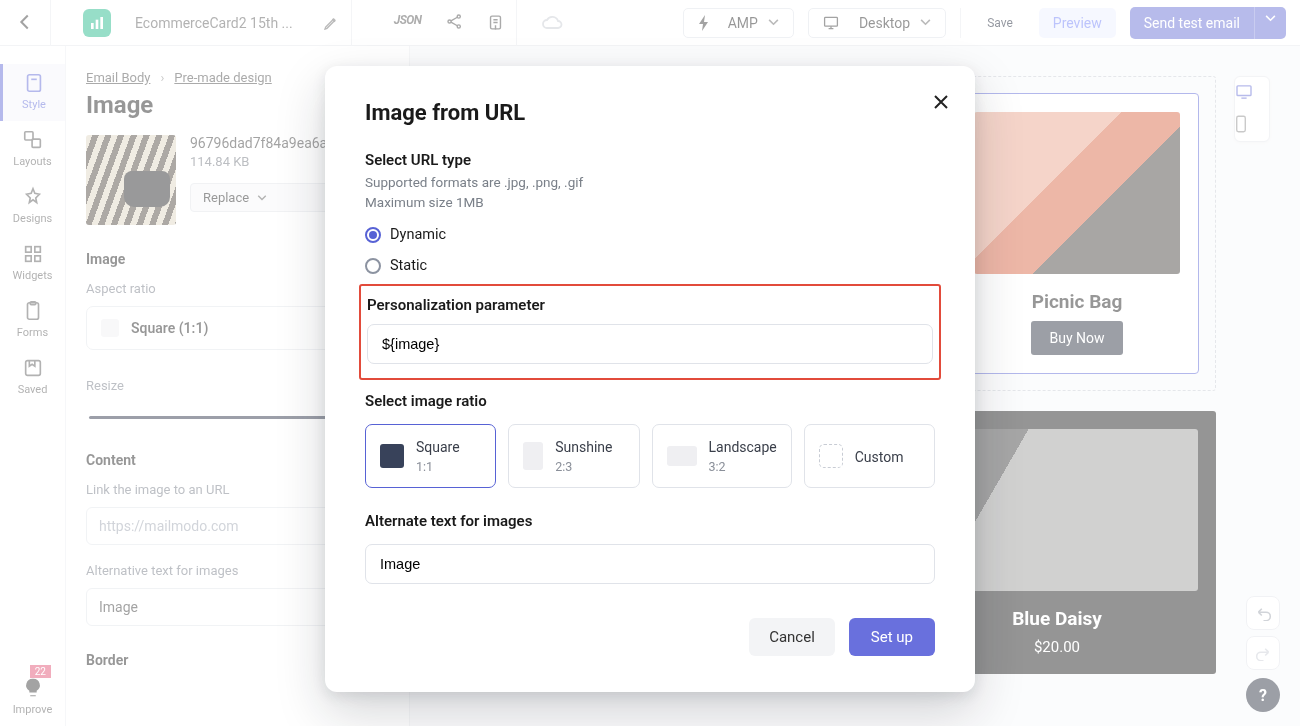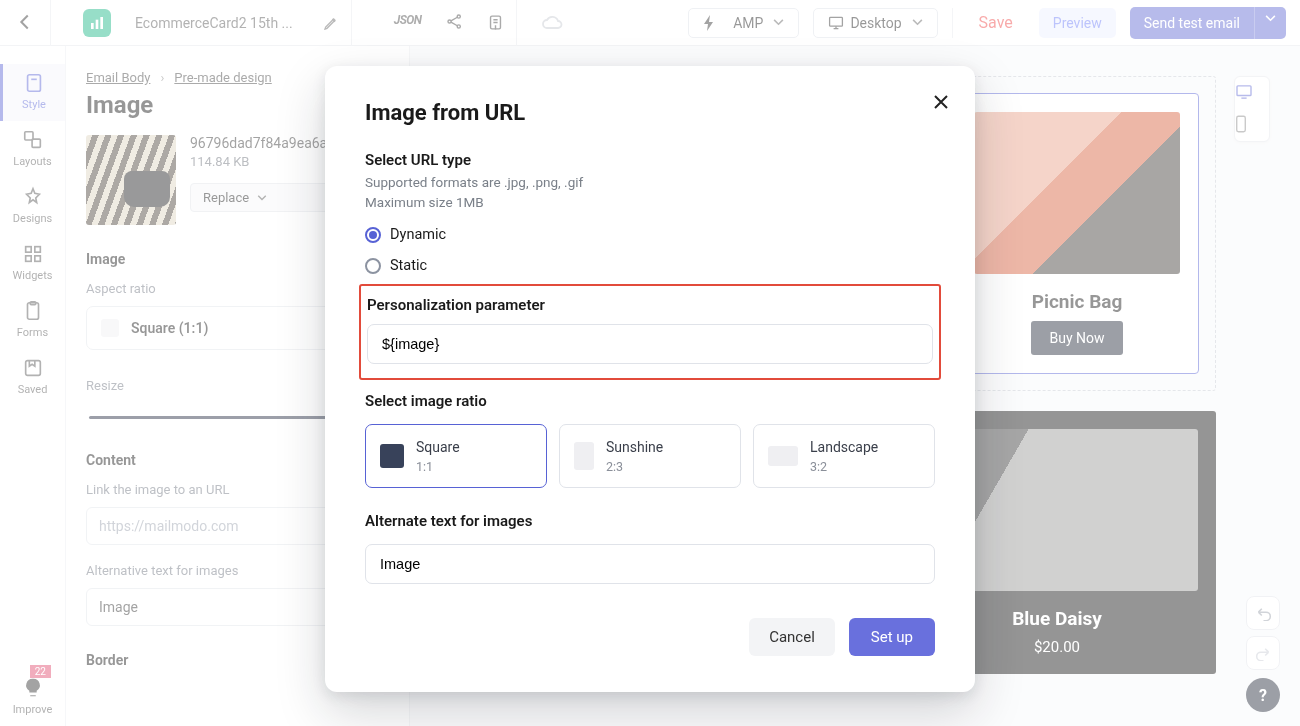--- a/index.html
+++ b/index.html
@@ -31,21 +31,21 @@
     .pencil { margin-left: 18px; color: #777; cursor: pointer; }
     .topbar-iconset { display: flex; gap: 24px; margin-left: 30px; color: #4a4a4a; }
     .json-txt { font-weight: 700; font-size: 12px; letter-spacing: -0.5px; font-style: italic;}
     .cloud { color: #c5c9d0; }
     .topbar-right { margin-left: auto; display: flex; gap: 14px; align-items: center; }
     .dropdown-pill {
       border: 1px solid #dbdfe6; border-radius: 5px; padding: 6px 14px;
       display: flex; align-items: center; gap: 10px; font-size: 14px; background:#fff;
       min-width: 110px; justify-content: space-between;
     }
-    .save-link { color: #ef4444; font-size: 16px; padding: 6px 12px; }
+    .save-link { color: #0f172a; font-size: 12px; padding: 6px 12px; }
     .preview-btn { background:#eceffe; color:#6b7cf9; border-radius:5px; padding:7px 14px; font-size:14px; }
     .send-btn { background:#6068d2; color:#fff; border-radius:5px 0 0 5px; padding:8px 14px; font-size:14px; }
     .send-chev { background:#6068d2; color:#fff; border-radius:0 5px 5px 0; padding:8px 10px; border-left:1px solid rgba(255,255,255,0.25);}
     .divider-v { width:1px; height:46px; background:#e7e9ee;}
     
     
     .main { display:flex; height: calc(100% - 46px); }
     
     
     .rail { width: 66px; background:#fff; border-right:1px solid #eceef2; display:flex; flex-direction:column; align-items:center; padding-top:18px; }
@@ -208,21 +208,21 @@
         <svg width="12" height="16" viewBox="0 0 12 16" fill="#333">
             <path d="M7 0L1 9h4l-1 7 6-9H6l1-7z"></path>
           </svg>
         <span>AMP</span>
       </span>
       <svg width="11" height="7" viewBox="0 0 12 8" fill="none" stroke="#666" stroke-width="1.8">
           <path d="M1 1l5 5 5-5"></path>
         </svg>
     </div>
     <div class="dropdown-pill">
-      <span style="display:flex;align-items:center;gap:6px;">
+      <span style="display:flex;align-items:center;gap:20px;">
         <svg width="16" height="14" viewBox="0 0 20 16" fill="none" stroke="#333" stroke-width="1.6">
             <rect x="2" y="1" width="16" height="11" rx="1"></rect>
             <path d="M7 15h6M10 12v3"></path>
           </svg>
         <span>Desktop</span>
       </span>
       <svg width="11" height="7" viewBox="0 0 12 8" fill="none" stroke="#666" stroke-width="1.8">
           <path d="M1 1l5 5 5-5"></path>
         </svg>
     </div>
@@ -422,20 +422,24 @@
       <span class="lab"><span class="m">Square</span><br><span class="s">1:1</span></span>
     </div>
     <div class="ratio-card">
       <span class="shape por"></span>
       <span class="lab"><span class="m">Sunshine</span><br><span class="s">2:3</span></span>
     </div>
     <div class="ratio-card">
       <span class="shape land"></span>
       <span class="lab"><span class="m">Landscape</span><br><span class="s">3:2</span></span>
     </div>
+    <div class="ratio-card">
+      <span class="shape cust"></span>
+      <span class="lab"><span class="m">Custom</span></span>
+    </div>
   </div>
   <div class="sec" style="margin-top:24px;">Alternate text for images</div>
   <input class="inp" value="Image" style="">
   <div class="modal-footer">
     <span class="btn-cancel">Cancel</span>
     <span class="btn-primary">Set up</span>
   </div>
 </div>
 
 </body></html>

